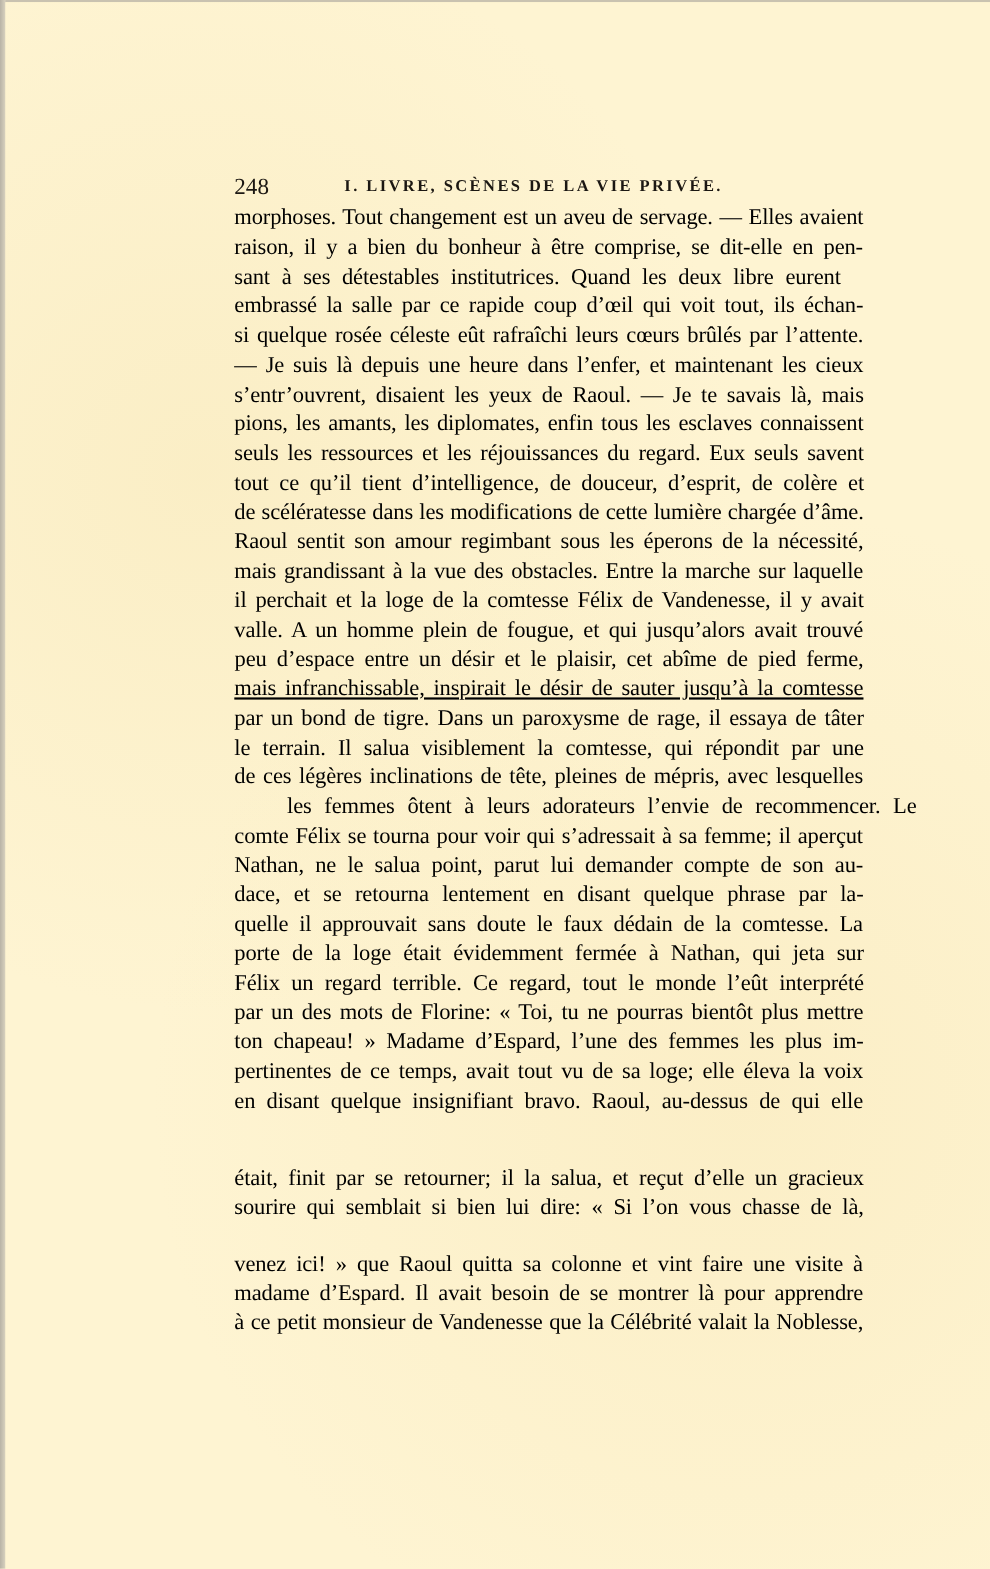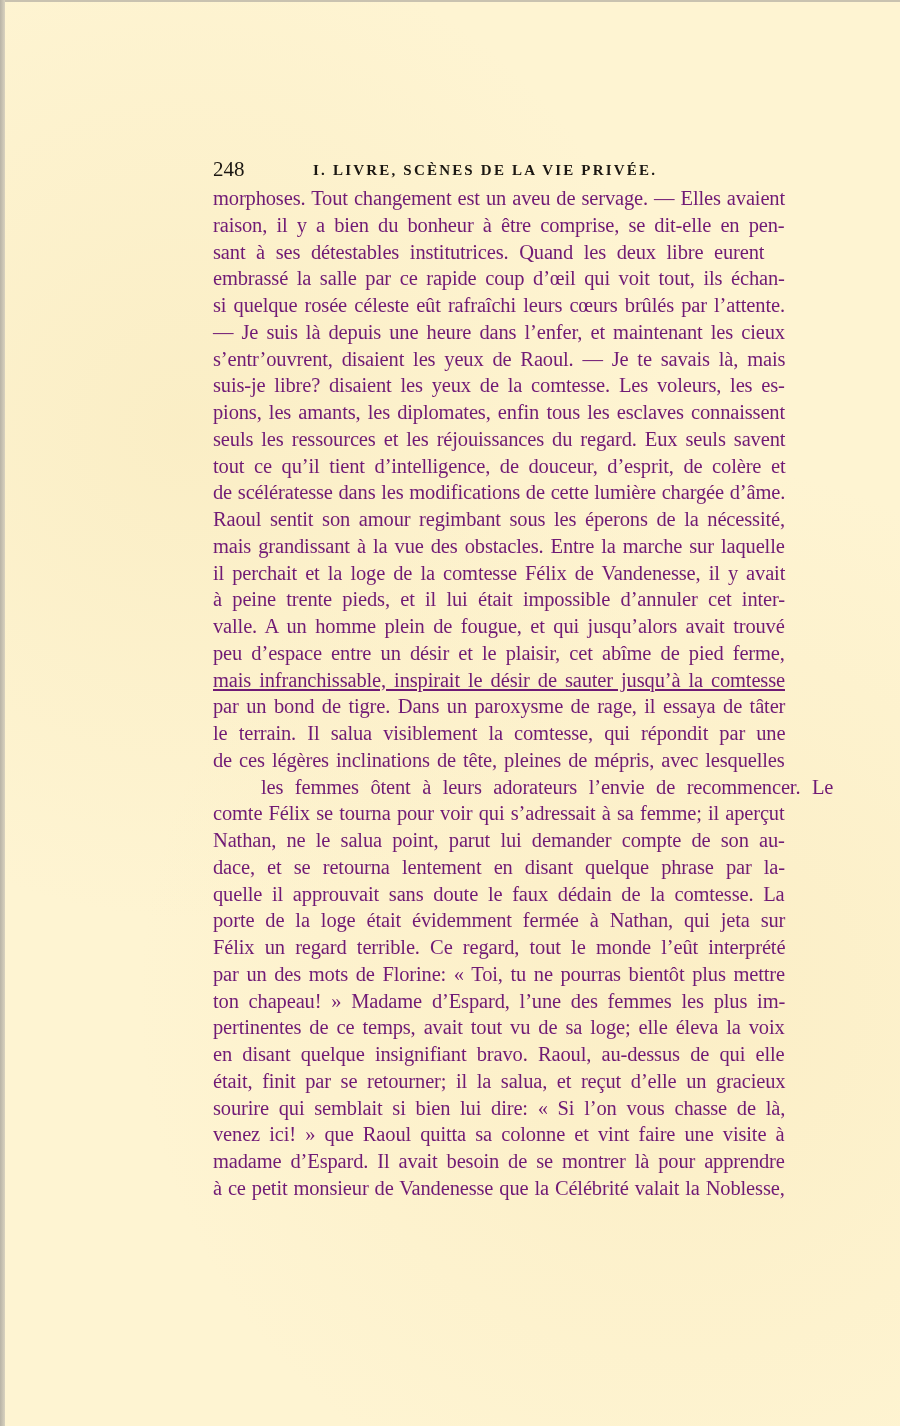--- a/index.html
+++ b/index.html
@@ -58,21 +58,21 @@
       font-weight: bold;
       text-transform: uppercase;
     }
     .body-text {
       position: absolute;
       left: 213px;
       top: 185px;
       width: 572px;
       font-family: "Liberation Serif", serif;
       font-size: 20.5px;
-      color: #701a75;
+      color: #000000;
     }
     .line {
       display: block;
       height: 26.75px;
       line-height: 26.75px;
       white-space: nowrap;
       text-align: justify;
       text-align-last: justify;
       letter-spacing: -0.15px;
     }
@@ -92,44 +92,42 @@
 </div>
 
 <div class="body-text" id="body-text">
 <span class="line" style="display: block; text-align: left; text-align-last: auto; word-spacing: 1.1px;">morphoses. Tout changement est un aveu de servage. — Elles avaient</span>
     <span class="line" style="display: block; text-align: left; text-align-last: auto; word-spacing: 4.23077px;">raison, il y a bien du bonheur à être comprise, se dit-elle en pen-</span>
     <span class="line" style="display: block; text-align: left; text-align-last: auto; word-spacing: 5.66667px;">sant à ses détestables institutrices. Quand les deux libre eurent</span>
     <span class="line" style="display: block; text-align: left; text-align-last: auto; word-spacing: 3.66667px;">embrassé la salle par ce rapide coup d’œil qui voit tout, ils échan-</span>
     <span class="line" style="display: block; text-align: left; text-align-last: auto; word-spacing: 2.2px;">si quelque rosée céleste eût rafraîchi leurs cœurs brûlés par l’attente.</span>
     <span class="line" style="display: block; text-align: left; text-align-last: auto; word-spacing: 3.16667px;">— Je suis là depuis une heure dans l’enfer, et maintenant les cieux</span>
     <span class="line" style="display: block; text-align: left; text-align-last: auto; word-spacing: 3.90909px;">s’entr’ouvrent, disaient les yeux de Raoul. — Je te savais là, mais</span>
-    <span class="line" style="display: block; text-align: left; text-align-last: auto; word-spacing: 3.90909px;">suis-je libre? disaient les yeux de la comtesse. Les voleurs, les es-</span>
     <span class="line" style="display: block; text-align: left; text-align-last: auto; word-spacing: 2.22222px;">pions, les amants, les diplomates, enfin tous les esclaves connaissent</span>
     <span class="line" style="display: block; text-align: left; text-align-last: auto; word-spacing: 3.1px;">seuls les ressources et les réjouissances du regard. Eux seuls savent</span>
     <span class="line" style="display: block; text-align: left; text-align-last: auto; word-spacing: 4.7px;">tout ce qu’il tient d’intelligence, de douceur, d’esprit, de colère et</span>
     <span class="line" style="display: block; text-align: left; text-align-last: auto; word-spacing: 0.777778px;">de scélératesse dans les modifications de cette lumière chargée d’âme.</span>
     <span class="line" style="display: block; text-align: left; text-align-last: auto; word-spacing: 3.7px;">Raoul sentit son amour regimbant sous les éperons de la nécessité,</span>
     <span class="line" style="display: block; text-align: left; text-align-last: auto; word-spacing: 2.09091px;">mais grandissant à la vue des obstacles. Entre la marche sur laquelle</span>
     <span class="line" style="display: block; text-align: left; text-align-last: auto; word-spacing: 3.15385px;">il perchait et la loge de la comtesse Félix de Vandenesse, il y avait</span>
-    <span class="line" style="display: block; text-align: left; text-align-last: auto; word-spacing: 5.36364px;">à peine trente pieds, et il lui était impossible d’annuler cet inter-</span>
     <span class="line" style="display: block; text-align: left; text-align-last: auto; word-spacing: 3.54545px;">valle. A un homme plein de fougue, et qui jusqu’alors avait trouvé</span>
-    <span class="line" style="display: block; text-align: left; text-align-last: auto; word-spacing: 4.25px;">peu d’espace entre un désir et le plaisir, cet abîme de pied ferme,</span>
+    <span class="line" style="display: block; text-align: right; text-align-last: auto; word-spacing: 4.25px;">peu d’espace entre un désir et le plaisir, cet abîme de pied ferme,</span>
     <span class="line" style="display: block; text-align: left; text-align-last: auto; word-spacing: 3.11111px; text-decoration: underline;">mais infranchissable, inspirait le désir de sauter jusqu’à la comtesse</span>
     <span class="line" style="display: block; text-align: left; text-align-last: auto; word-spacing: 2.53846px;">par un bond de tigre. Dans un paroxysme de rage, il essaya de tâter</span>
     <span class="line" style="display: block; text-align: left; text-align-last: auto; word-spacing: 6.2px;">le terrain. Il salua visiblement la comtesse, qui répondit par une</span>
     <span class="line" style="display: block; text-align: left; text-align-last: auto; word-spacing: 2.1px;">de ces légères inclinations de tête, pleines de mépris, avec lesquelles</span>
     <span class="line" style="display: block; text-align: left; text-align-last: auto; word-spacing: 6.55556px; margin-left: 48px;">les femmes ôtent à leurs adorateurs l’envie de recommencer. Le</span>
     <span class="line" style="display: block; text-align: left; text-align-last: auto; word-spacing: 1.25px;">comte Félix se tourna pour voir qui s’adressait à sa femme; il aperçut</span>
     <span class="line" style="display: block; text-align: left; text-align-last: auto; word-spacing: 5.27273px;">Nathan, ne le salua point, parut lui demander compte de son au-</span>
     <span class="line" style="display: block; text-align: left; text-align-last: auto; word-spacing: 7.2px;">dace, et se retourna lentement en disant quelque phrase par la-</span>
     <span class="line" style="display: block; text-align: left; text-align-last: auto; word-spacing: 4.81818px;">quelle il approuvait sans doute le faux dédain de la comtesse. La</span>
     <span class="line" style="display: block; text-align: left; text-align-last: auto; word-spacing: 6px;">porte de la loge était évidemment fermée à Nathan, qui jeta sur</span>
     <span class="line" style="display: block; text-align: left; text-align-last: auto; word-spacing: 5.3px;">Félix un regard terrible. Ce regard, tout le monde l’eût interprété</span>
     <span class="line" style="display: block; text-align: left; text-align-last: auto; word-spacing: 2.69231px;">par un des mots de Florine: « Toi, tu ne pourras bientôt plus mettre</span>
     <span class="line" style="display: block; text-align: left; text-align-last: auto; word-spacing: 4.9px;">ton chapeau! » Madame d’Espard, l’une des femmes les plus im-</span>
     <span class="line" style="display: block; text-align: left; text-align-last: auto; word-spacing: 3.07692px;">pertinentes de ce temps, avait tout vu de sa loge; elle éleva la voix</span>
     <span class="line" style="display: block; text-align: left; text-align-last: auto; word-spacing: 5.33333px;">en disant quelque insignifiant bravo. Raoul, au-dessus de qui elle</span>
-    <span class="line" style="display: block; text-align: left; text-align-last: auto; word-spacing: 4.66667px;">était, finit par se retourner; il la salua, et reçut d’elle un gracieux</span>
+    <span class="line" style="display: block; text-align: left; text-align-last: auto; word-spacing: 4.66667px; margin-top: 44px;">était, finit par se retourner; il la salua, et reçut d’elle un gracieux</span>
     <span class="line" style="display: block; text-align: left; text-align-last: auto; word-spacing: 4.84615px;">sourire qui semblait si bien lui dire: « Si l’on vous chasse de là,</span>
-    <span class="line" style="display: block; text-align: left; text-align-last: auto; word-spacing: 4.23077px;">venez ici! » que Raoul quitta sa colonne et vint faire une visite à</span>
+    <span class="line" style="display: block; text-align: left; text-align-last: auto; word-spacing: 4.23077px; margin-top: 24px;">venez ici! » que Raoul quitta sa colonne et vint faire une visite à</span>
     <span class="line" style="display: block; text-align: left; text-align-last: auto; word-spacing: 4px;">madame d’Espard. Il avait besoin de se montrer là pour apprendre</span>
     <span class="line" style="display: block; text-align: left; text-align-last: auto; word-spacing: 1px;">à ce petit monsieur de Vandenesse que la Célébrité valait la Noblesse,</span>
   </div>
 
 </body></html>

